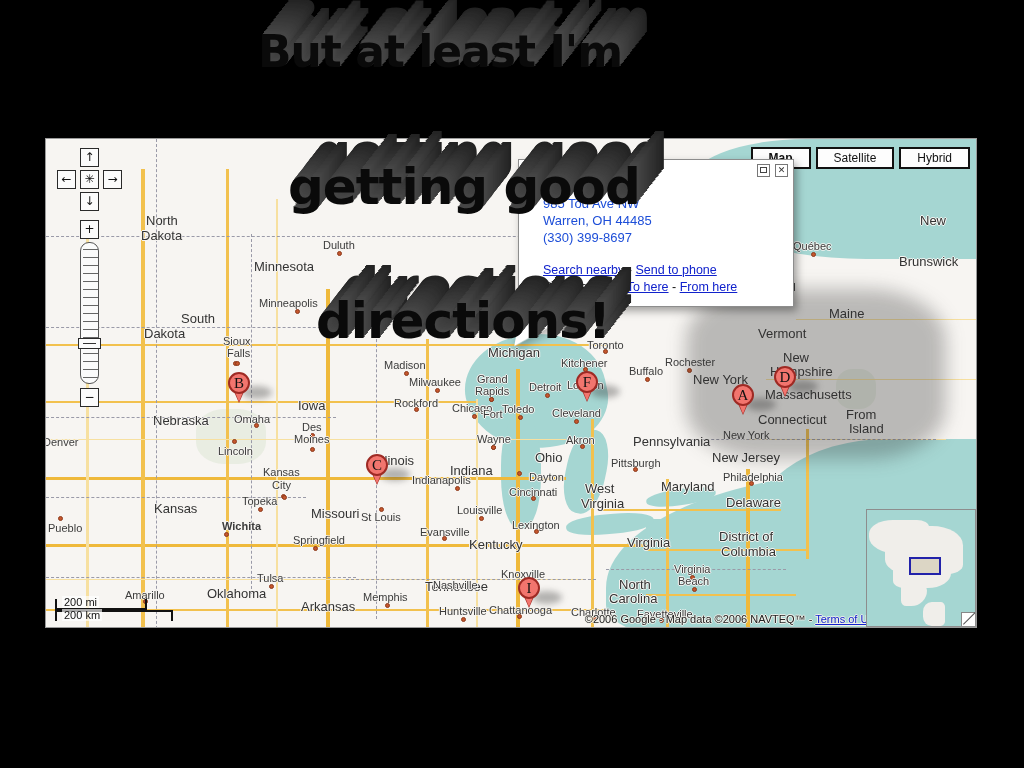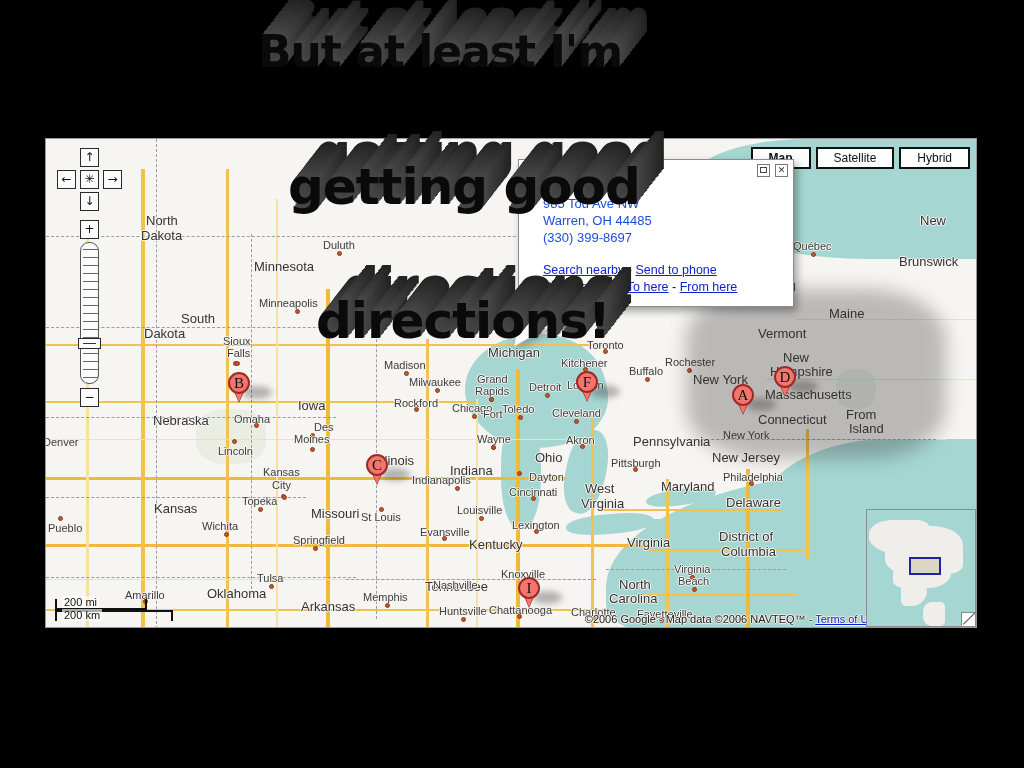--- a/index.html
+++ b/index.html
@@ -562,21 +562,21 @@
           <div class="lbl city" style="left: 213px; top: 158px;">Minneapolis</div>
           <div class="city-dot" style="left: 249px; top: 170px;"></div>
           <div class="lbl city" style="left: 177px; top: 196px;">Sioux</div>
           <div class="city-dot" style="left: 187px; top: 222px;"></div>
           <div class="lbl city" style="left: 181px; top: 208px;">Falls</div>
           <div class="city-dot" style="left: 189px; top: 222px;"></div>
           <div class="lbl city" style="left: 188px; top: 274px;">Omaha</div>
           <div class="city-dot" style="left: 208px; top: 284px;"></div>
           <div class="lbl city" style="left: 172px; top: 306px;">Lincoln</div>
           <div class="city-dot" style="left: 186px; top: 300px;"></div>
-          <div class="lbl city" style="left: 260px; top: 282px; padding-left: 8px;">Des</div>
+          <div class="lbl city" style="left: 248px; top: 282px; padding-left: 8px;">Des</div>
           <div class="city-dot" style="left: 264px; top: 294px;"></div>
           <div class="lbl city" style="left: 248px; top: 294px;">Moines</div>
           <div class="city-dot" style="left: 264px; top: 308px;"></div>
           <div class="lbl city" style="left: 338px; top: 220px;">Madison</div>
           <div class="city-dot" style="left: 358px; top: 232px;"></div>
           <div class="lbl city" style="left: 363px; top: 237px;">Milwaukee</div>
           <div class="city-dot" style="left: 389px; top: 249px;"></div>
           <div class="lbl city" style="left: 431px; top: 234px;">Grand</div>
           <div class="city-dot" style="left: 443px; top: 258px;"></div>
           <div class="lbl city" style="left: 429px; top: 246px;">Rapids</div>
@@ -608,21 +608,21 @@
           <div class="lbl city" style="left: 466px; top: 380px;">Lexington</div>
           <div class="city-dot" style="left: 488px; top: 390px;"></div>
           <div class="lbl city" style="left: 374px; top: 387px;">Evansville</div>
           <div class="city-dot" style="left: 396px; top: 397px;"></div>
           <div class="lbl city" style="left: 315px; top: 372px;">St Louis</div>
           <div class="city-dot" style="left: 333px; top: 368px;"></div>
           <div class="lbl city" style="left: 247px; top: 395px;">Springfield</div>
           <div class="city-dot" style="left: 267px; top: 407px;"></div>
           <div class="lbl city" style="left: 196px; top: 356px;">Topeka</div>
           <div class="city-dot" style="left: 212px; top: 368px;"></div>
-          <div class="lbl city" style="left: 156px; top: 381px;">Wichita</div>
+          <div class="lbl city" style="left: 176px; top: 381px; font-weight: bold;">Wichita</div>
           <div class="city-dot" style="left: 178px; top: 393px;"></div>
           <div class="lbl city" style="left: 217px; top: 327px;">Kansas</div>
           <div class="city-dot" style="left: 235px; top: 355px;"></div>
           <div class="lbl city" style="left: 226px; top: 340px;">City</div>
           <div class="city-dot" style="left: 236px; top: 356px;"></div>
           <div class="lbl city" style="left: 211px; top: 433px;">Tulsa</div>
           <div class="city-dot" style="left: 223px; top: 445px;"></div>
           <div class="lbl city" style="left: 317px; top: 452px;">Memphis</div>
           <div class="city-dot" style="left: 339px; top: 464px;"></div>
           <div class="lbl city" style="left: 393px; top: 466px;">Huntsville</div>

